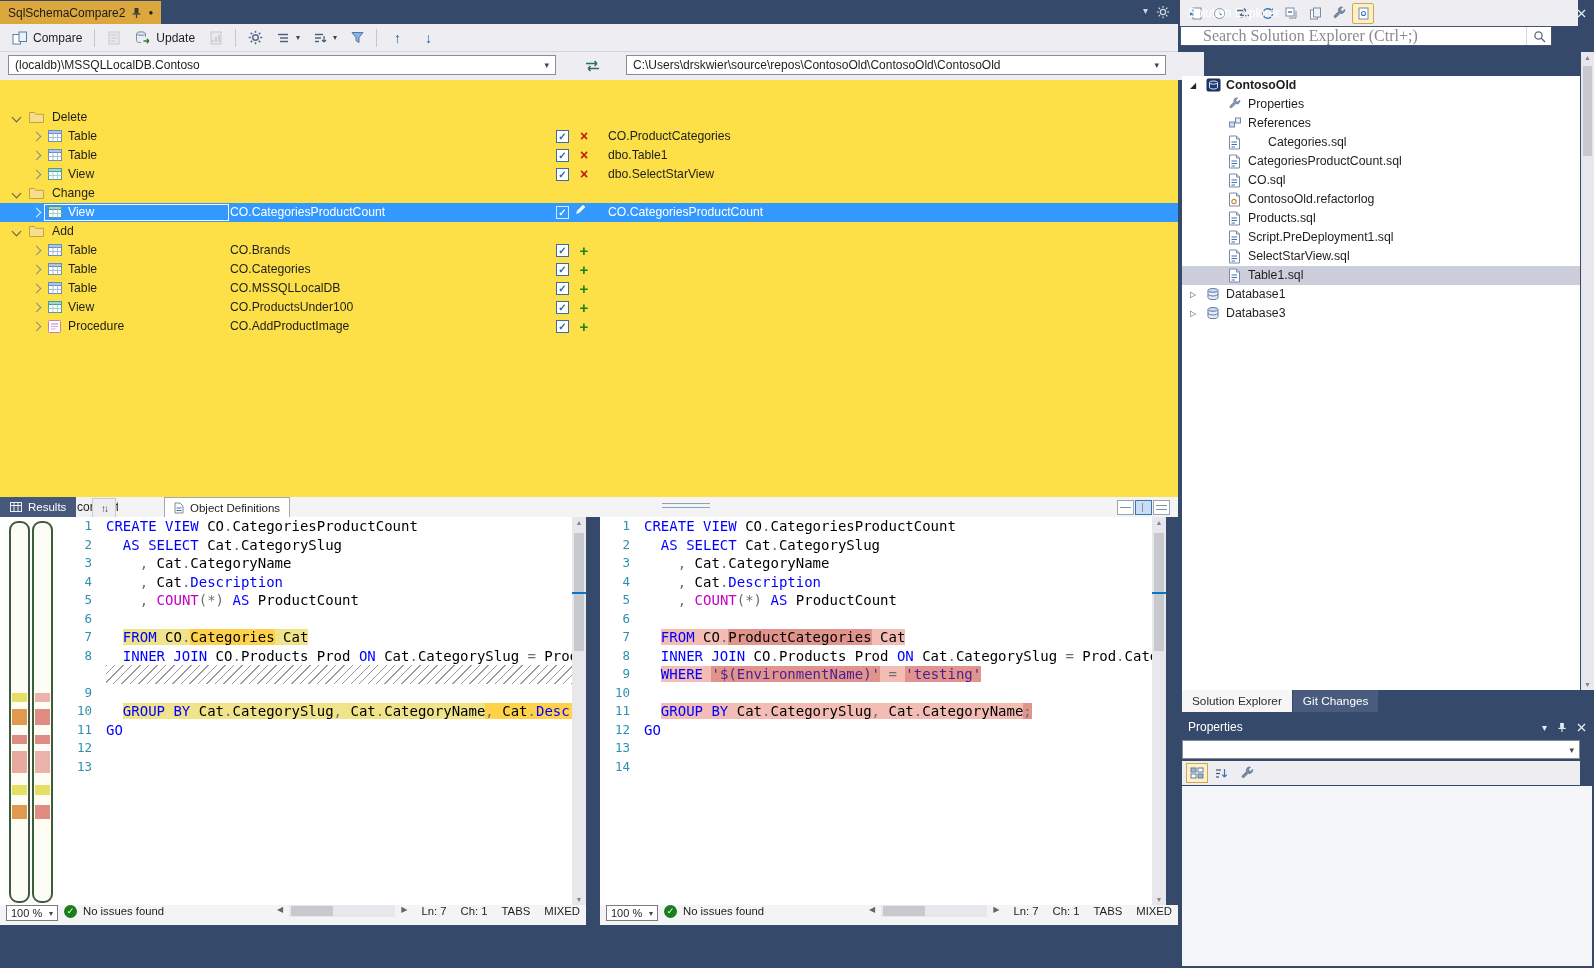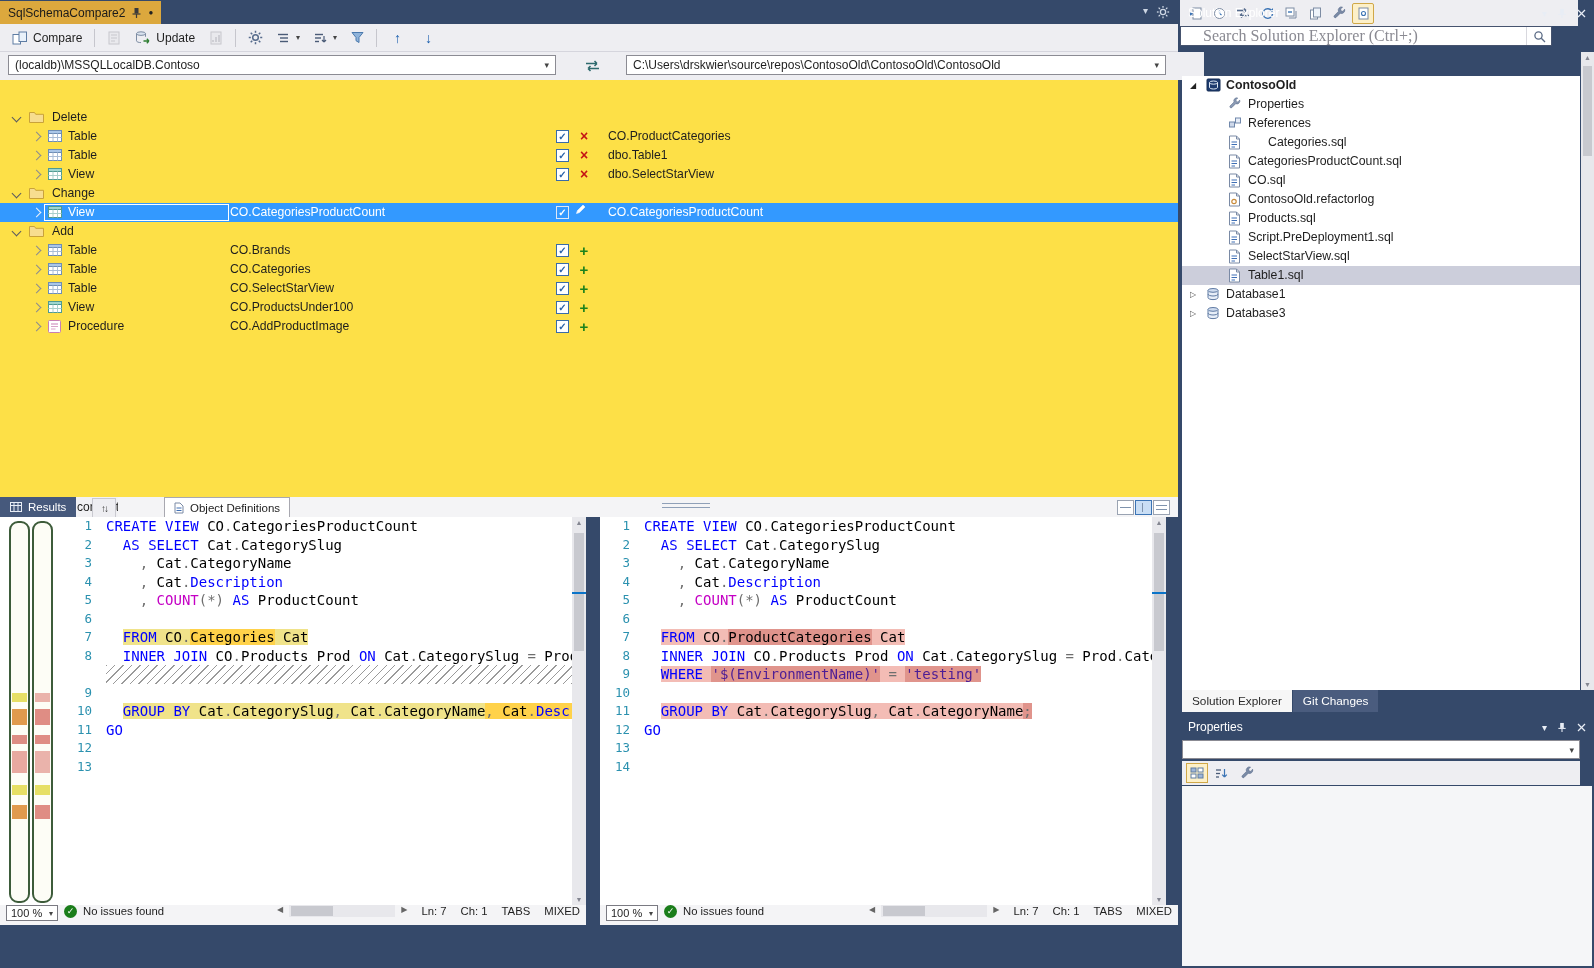--- a/index.html
+++ b/index.html
@@ -444,21 +444,21 @@
           <span class="icon cmp-icon">
             <svg width="14" height="12" viewBox="0 0 14 12">
               <rect x=".5" y=".5" width="13" height="11" fill="#fff" stroke="#6d8db5"></rect>
               <rect x=".5" y=".5" width="13" height="3" fill="#aac6e8" stroke="#6d8db5"></rect>
               <line x1="5" y1="3.5" x2="5" y2="11.5" stroke="#aabdd6"></line>
               <line x1="9.5" y1="3.5" x2="9.5" y2="11.5" stroke="#aabdd6"></line>
               <line x1=".5" y1="7.5" x2="13.5" y2="7.5" stroke="#aabdd6"></line>
             </svg>
           </span>
           <span class="type-label">Table</span>
-          <span class="lname">CO.SelectStarView</span>
+          <span class="lname">CO.MSSQLLocalDB</span>
           <span class="cbx">✓</span>
           <span class="action act-add">+</span>
         </div>
         <div class="cmp-row">
           <span class="chev right row-chev"></span>
           <span class="icon cmp-icon">
             <svg width="14" height="12" viewBox="0 0 14 12">
               <rect x=".5" y=".5" width="13" height="11" fill="#fff" stroke="#4f9a92"></rect>
               <rect x=".5" y=".5" width="13" height="3" fill="#9fd6cf" stroke="#4f9a92"></rect>
               <line x1="5" y1="3.5" x2="5" y2="11.5" stroke="#a9cfcb"></line>

